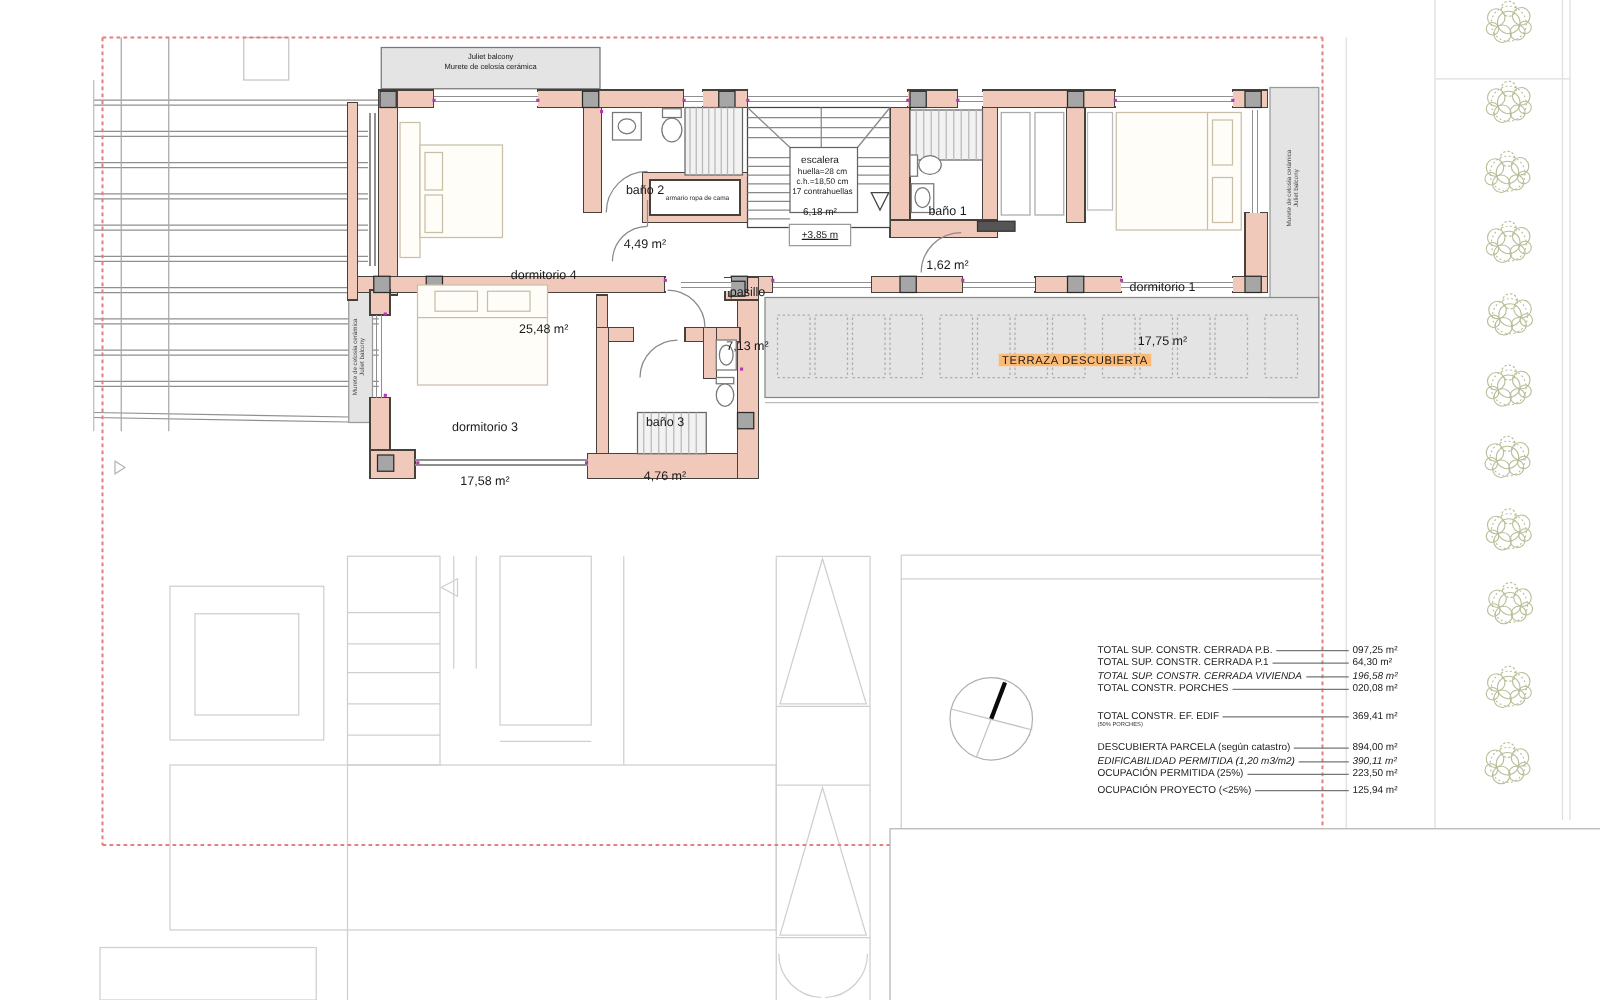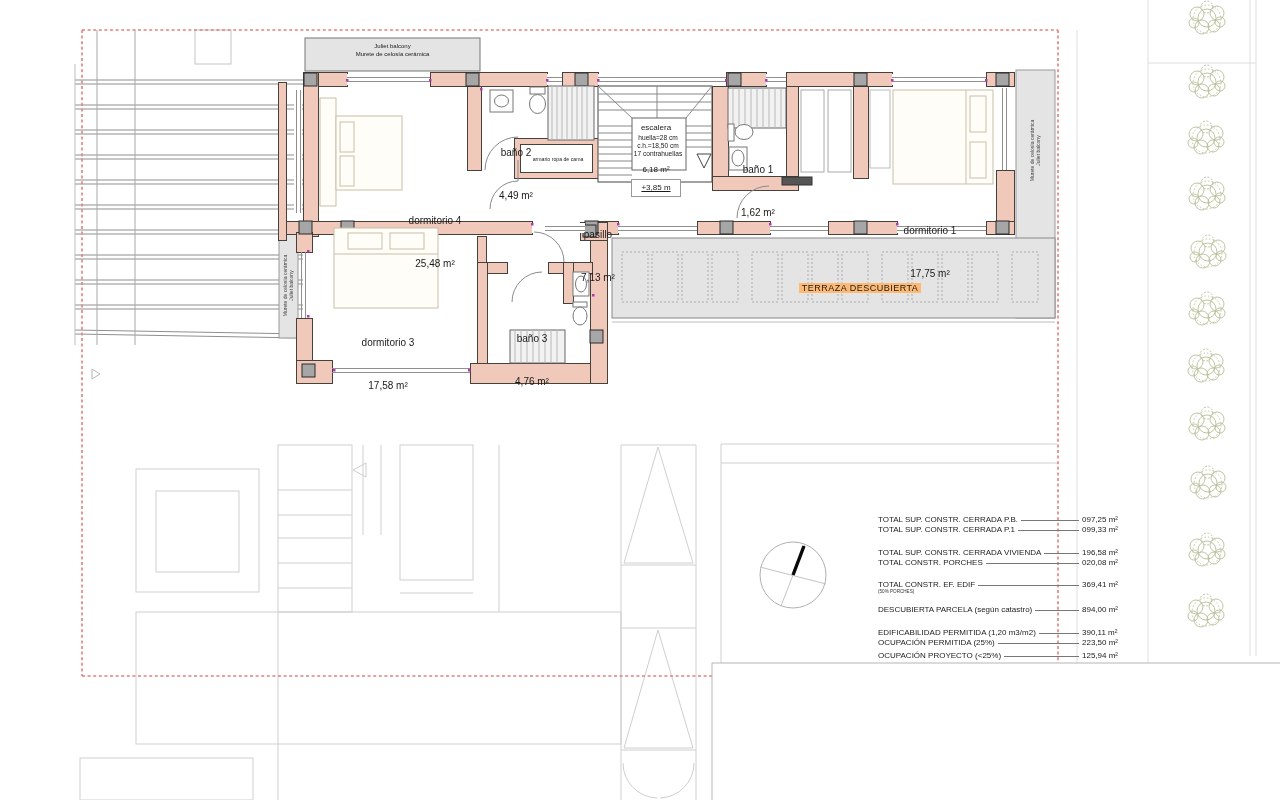--- a/index.html
+++ b/index.html
@@ -16,21 +16,21 @@
           text-align:center;text-decoration:underline;}
   .terlbl{font-size:9px;letter-spacing:0.5px;}
   .terlbl span{background:#fdba74;padding:0 3px;}
   
   #sumtab{position:absolute;left:878px;top:513px;width:250px;font-size:8px;color:#222;}
   .trow{display:flex;align-items:flex-end;height:10.5px;white-space:nowrap;}
   .trow .tl{flex:0 0 auto;}
   .trow .lead{flex:1 1 auto;border-bottom:1px solid #777;height:1px;margin:0 3px 3px 3px;min-width:6px;}
   .trow .tv{flex:0 0 46px;text-align:left;}
   .tsub{font-size:4.6px;line-height:6px;color:#333;}
-  .gap12{margin-top:12px;} .gap11{margin-top:11px;} .gap9{margin-top:9px;} .gap2{margin-top:2px;}
+  .gap12{margin-top:0;font-style:italic;} .gap11{margin-top:11px;} .gap9{margin-top:9px;} .gap2{margin-top:2px;}
 </style>
 </head>
 <body>
 
 <div id="canvas">
 
 <svg id="plansvg" width="1280" height="800" viewBox="0 0 1280 800">
   <defs>
     <g id="tree" stroke="#b6bf97" stroke-width="0.9" fill="none">
       <circle cx="0" cy="0" r="9"></circle>
@@ -461,21 +461,21 @@
 
 <div id="sumtab">
   <div class="trow">
     <span class="tl">TOTAL SUP. CONSTR. CERRADA P.B.</span>
     <span class="lead"></span>
     <span class="tv">097,25 m²</span>
   </div>
   <div class="trow">
     <span class="tl">TOTAL SUP. CONSTR. CERRADA P.1</span>
     <span class="lead"></span>
-    <span class="tv">099,33 m²</span>
+    <span class="tv">64,30 m²</span>
   </div>
   <div class="trow gap12">
     <span class="tl">TOTAL SUP. CONSTR. CERRADA VIVIENDA</span>
     <span class="lead"></span>
     <span class="tv">196,58 m²</span>
   </div>
   <div class="trow">
     <span class="tl">TOTAL  CONSTR. PORCHES</span>
     <span class="lead"></span>
     <span class="tv">020,08 m²</span>

